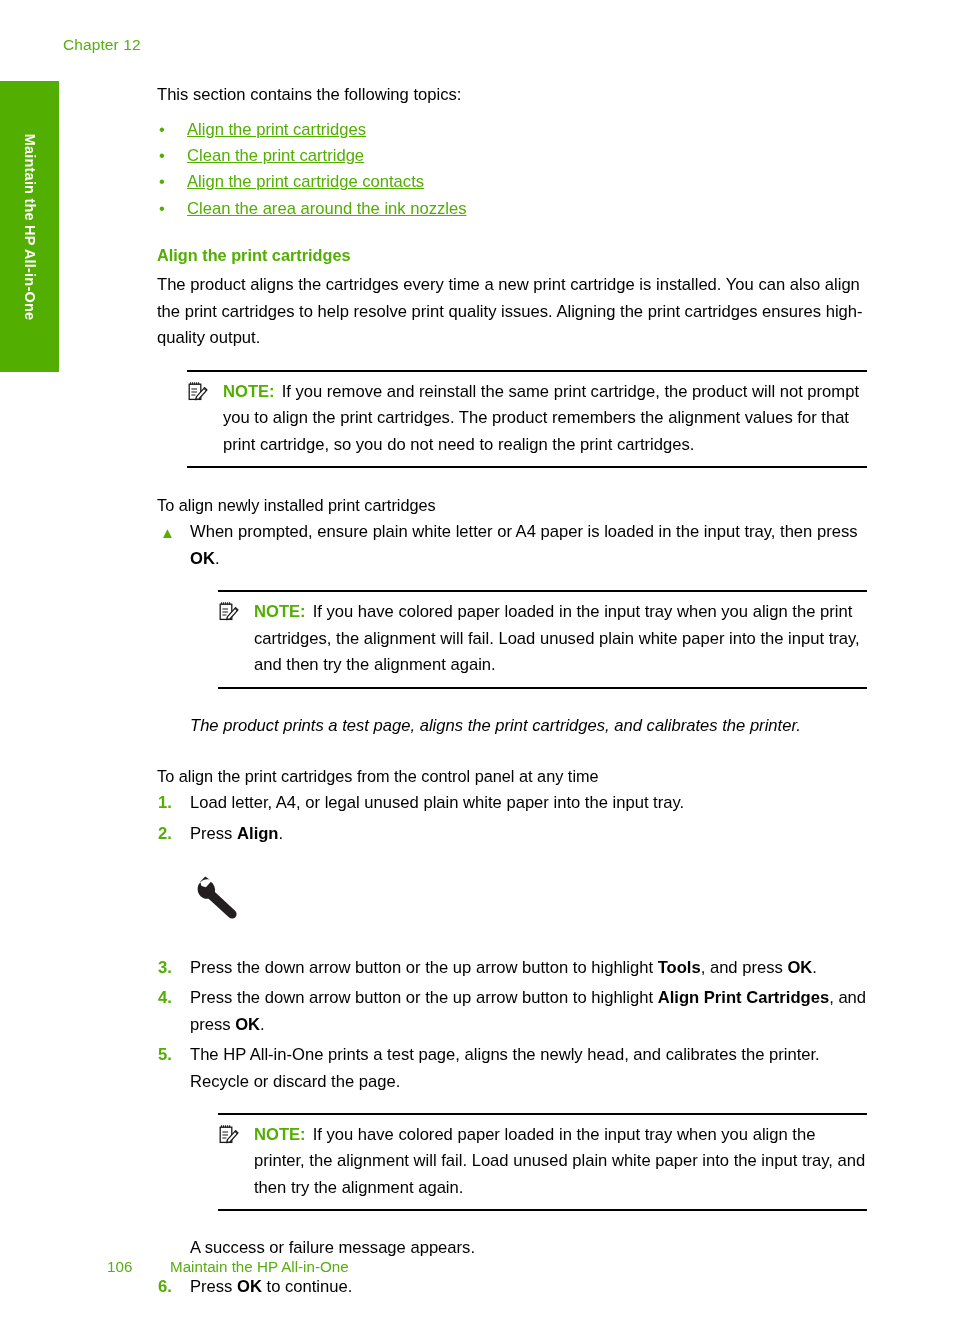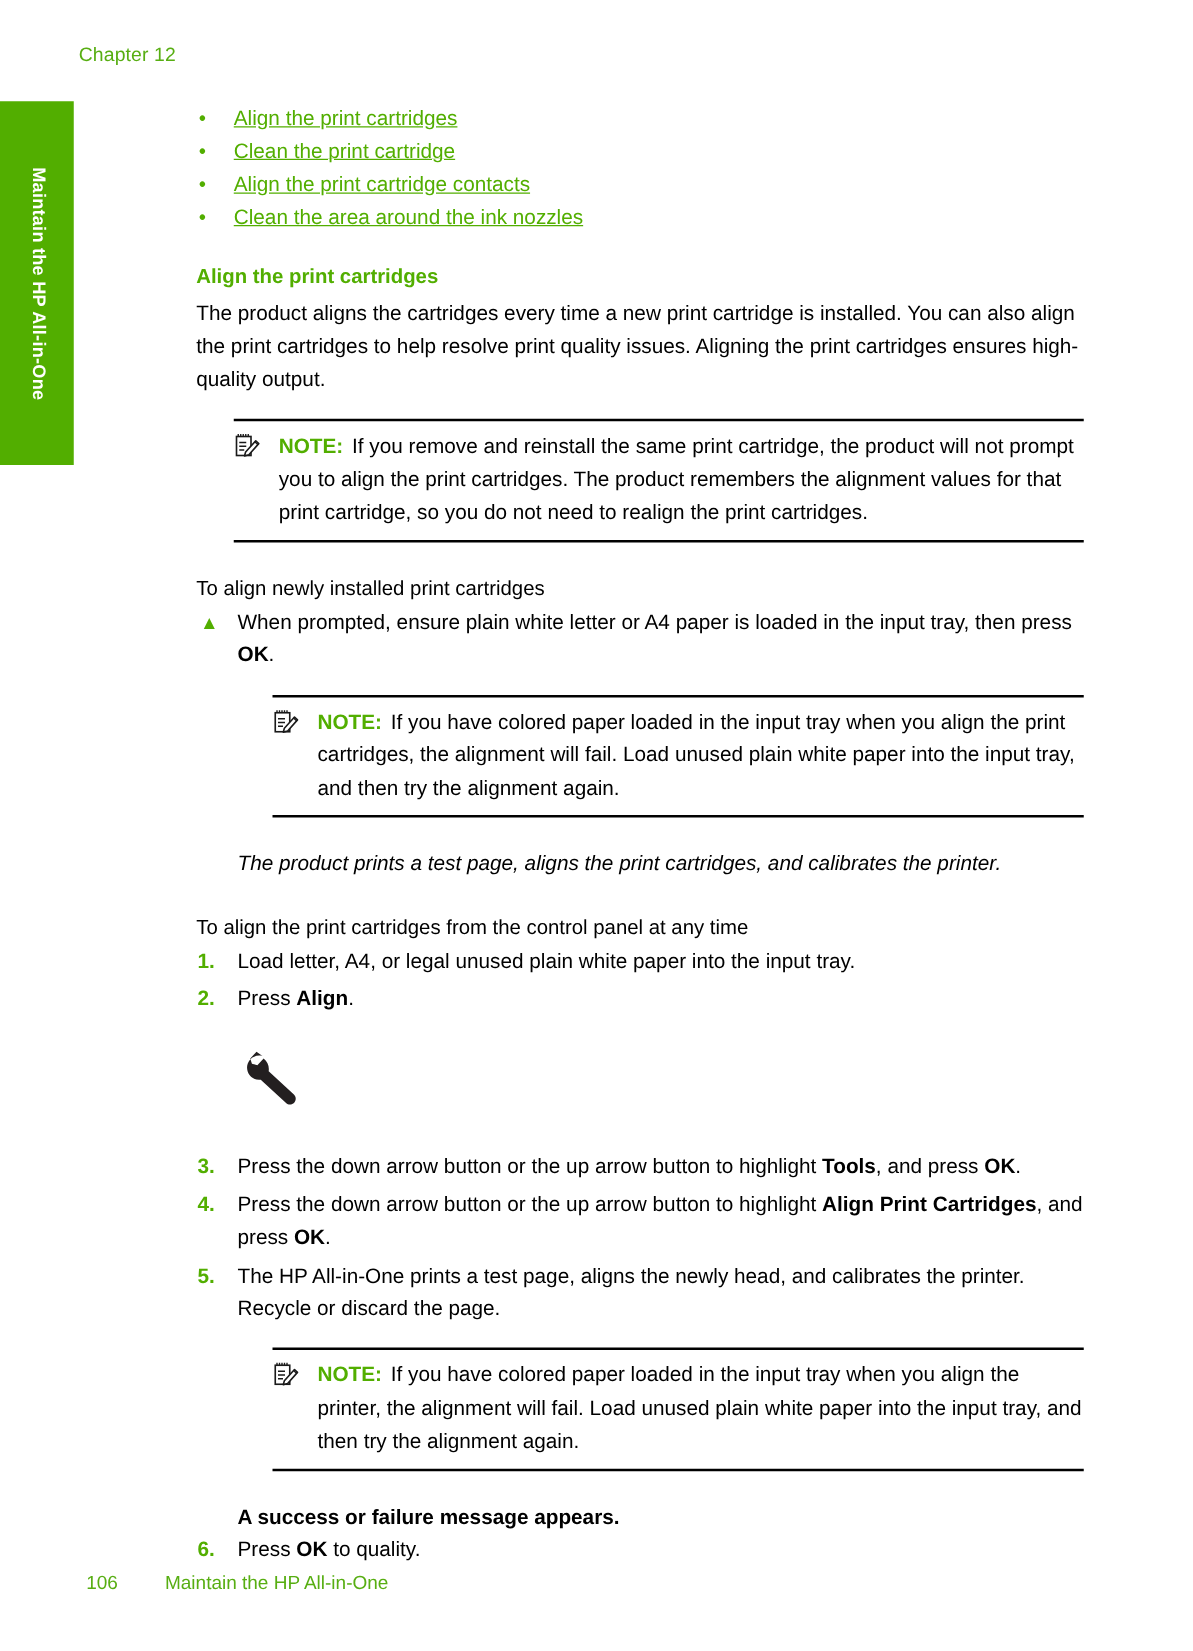--- a/index.html
+++ b/index.html
@@ -176,22 +176,21 @@
     color: #52ae00;
     font-weight: bold;
     font-size: 16.6px;
   }
 
   .follow-para {
     margin: 6px 0 8px 33px;
     font-style: italic;
   }
   .follow-para-note {
-    margin: 8px 0 0 33px;
-    font-weight: bold;
+    margin: 8px 0 12px 33px;
   }
 
   b { font-weight: bold; }
 
   
   .wrench-fig {
     margin: 26px 0 30px 33px;
     height: 52px;
   }
 
@@ -199,33 +198,35 @@
   .footer {
     position: absolute;
     left: 69px;
     top: 1258px;
     font-size: 15.2px;
     color: #57ae12;
   }
   .footer .pgnum {
     display: inline-block;
     width: 63px;
+    margin-left: 38px;
   }
 </style>
 </head>
 <body>
 
 <div class="chapter-head">Chapter 12</div>
 
 <div class="side-tab">
   <div class="side-tab-label">Maintain the HP All-in-One</div>
 </div>
 
 <div class="content">
 
+  <p class="intro">This section contains the following topics:</p>
 
   <ul class="link-list">
     <li>
       <span class="bullet">•</span>
       <a class="xref" href="#">Align the print cartridges</a>
     </li>
     <li>
       <span class="bullet">•</span>
       <a class="xref" href="#">Clean the print cartridge</a>
     </li>
@@ -324,21 +325,21 @@
     </span>
     <div class="note-body">
       <span class="note-label">NOTE:</span><span>If you have colored paper loaded in the input tray when you align the printer, the alignment will fail. Load unused plain white paper into the input tray, and then try the alignment again.</span>
     </div>
   </div>
 
   <p class="follow-para-note">A success or failure message appears.</p>
 
   <ol class="num-list">
     <li>
-      <span class="num">6.</span><span>Press </span><b>OK</b><span> to quality.</span>
+      <span class="num">6.</span><span>Press </span><b>OK</b><span> to continue.</span>
     </li>
   </ol>
 
 </div>
 
 <div class="footer">
   <span class="pgnum">106</span><span>Maintain the HP All-in-One</span>
 </div>
 
 </body></html>

